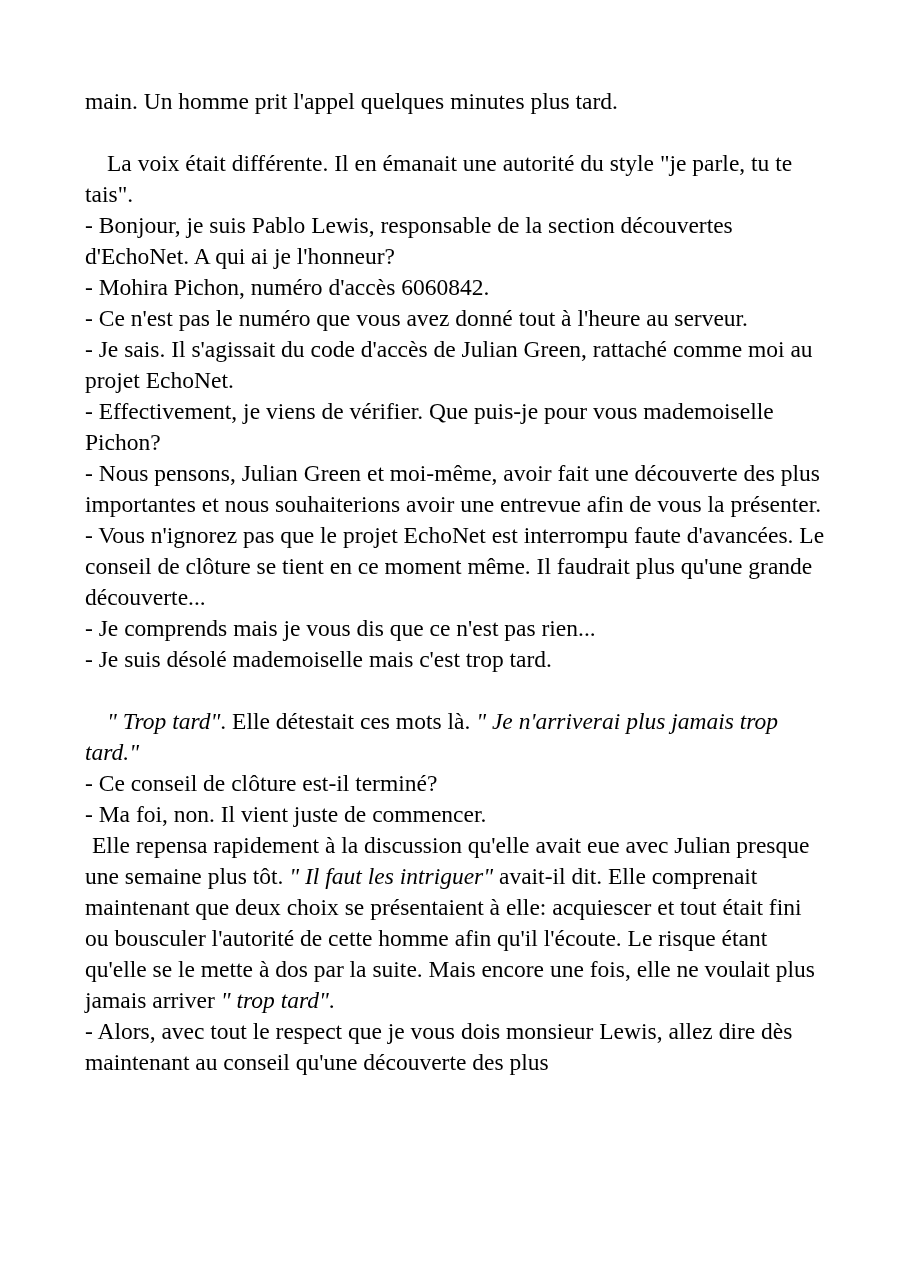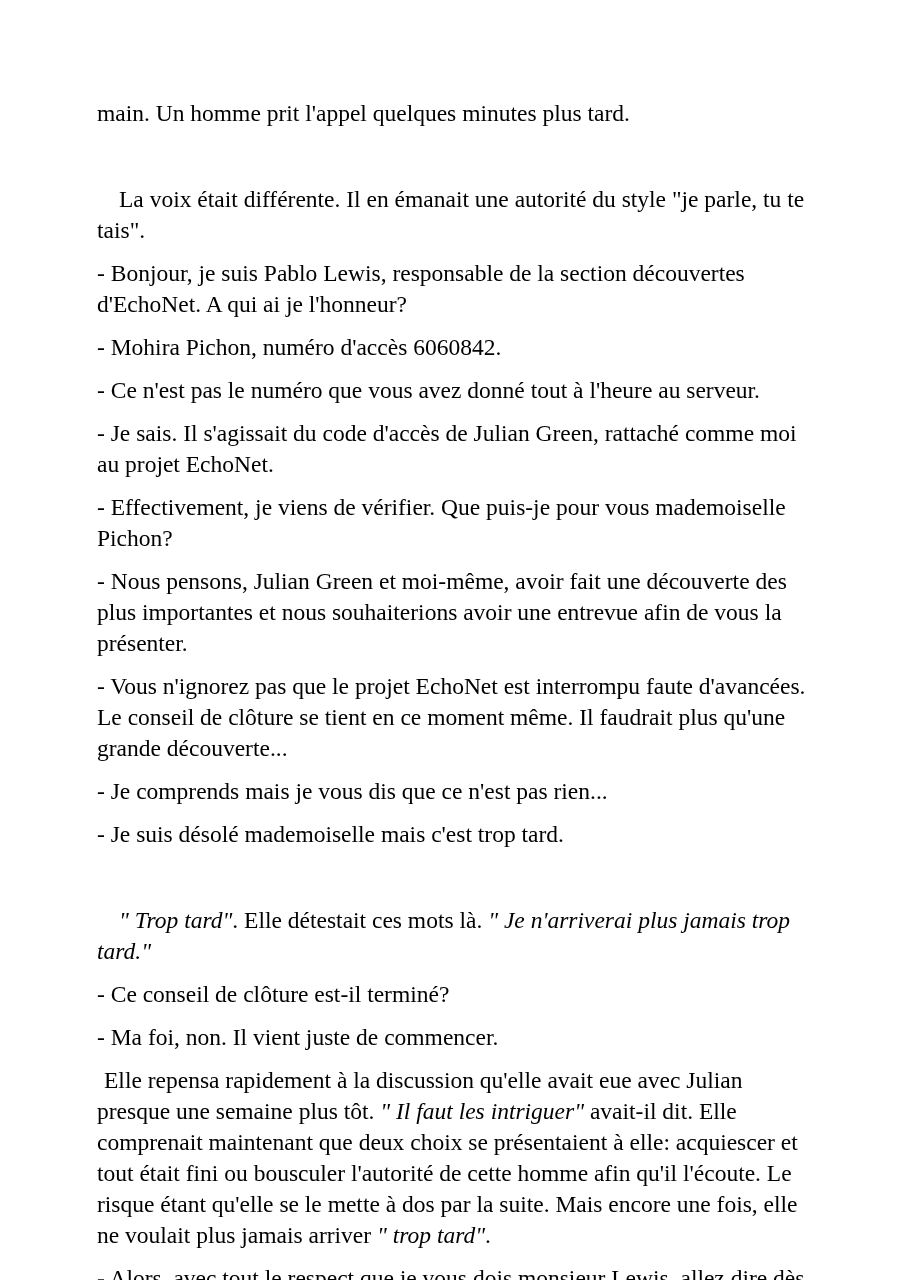--- a/index.html
+++ b/index.html
@@ -28,21 +28,21 @@
     top: 86px;
     width: 740px;
     font-size: 23.5px;
     line-height: 31px;
     text-align: left;
     white-space: pre-wrap;
     word-spacing: 0px;
     letter-spacing: 0px;
   }
   .para {
-    margin: 12px;
+    margin: 0;
     padding: 0;
   }
   .blank-line {
     height: 31px;
     line-height: 31px;
     font-size: 23.5px;
   }
   .indent-lg::before {
     content: "";
     display: inline-block;

